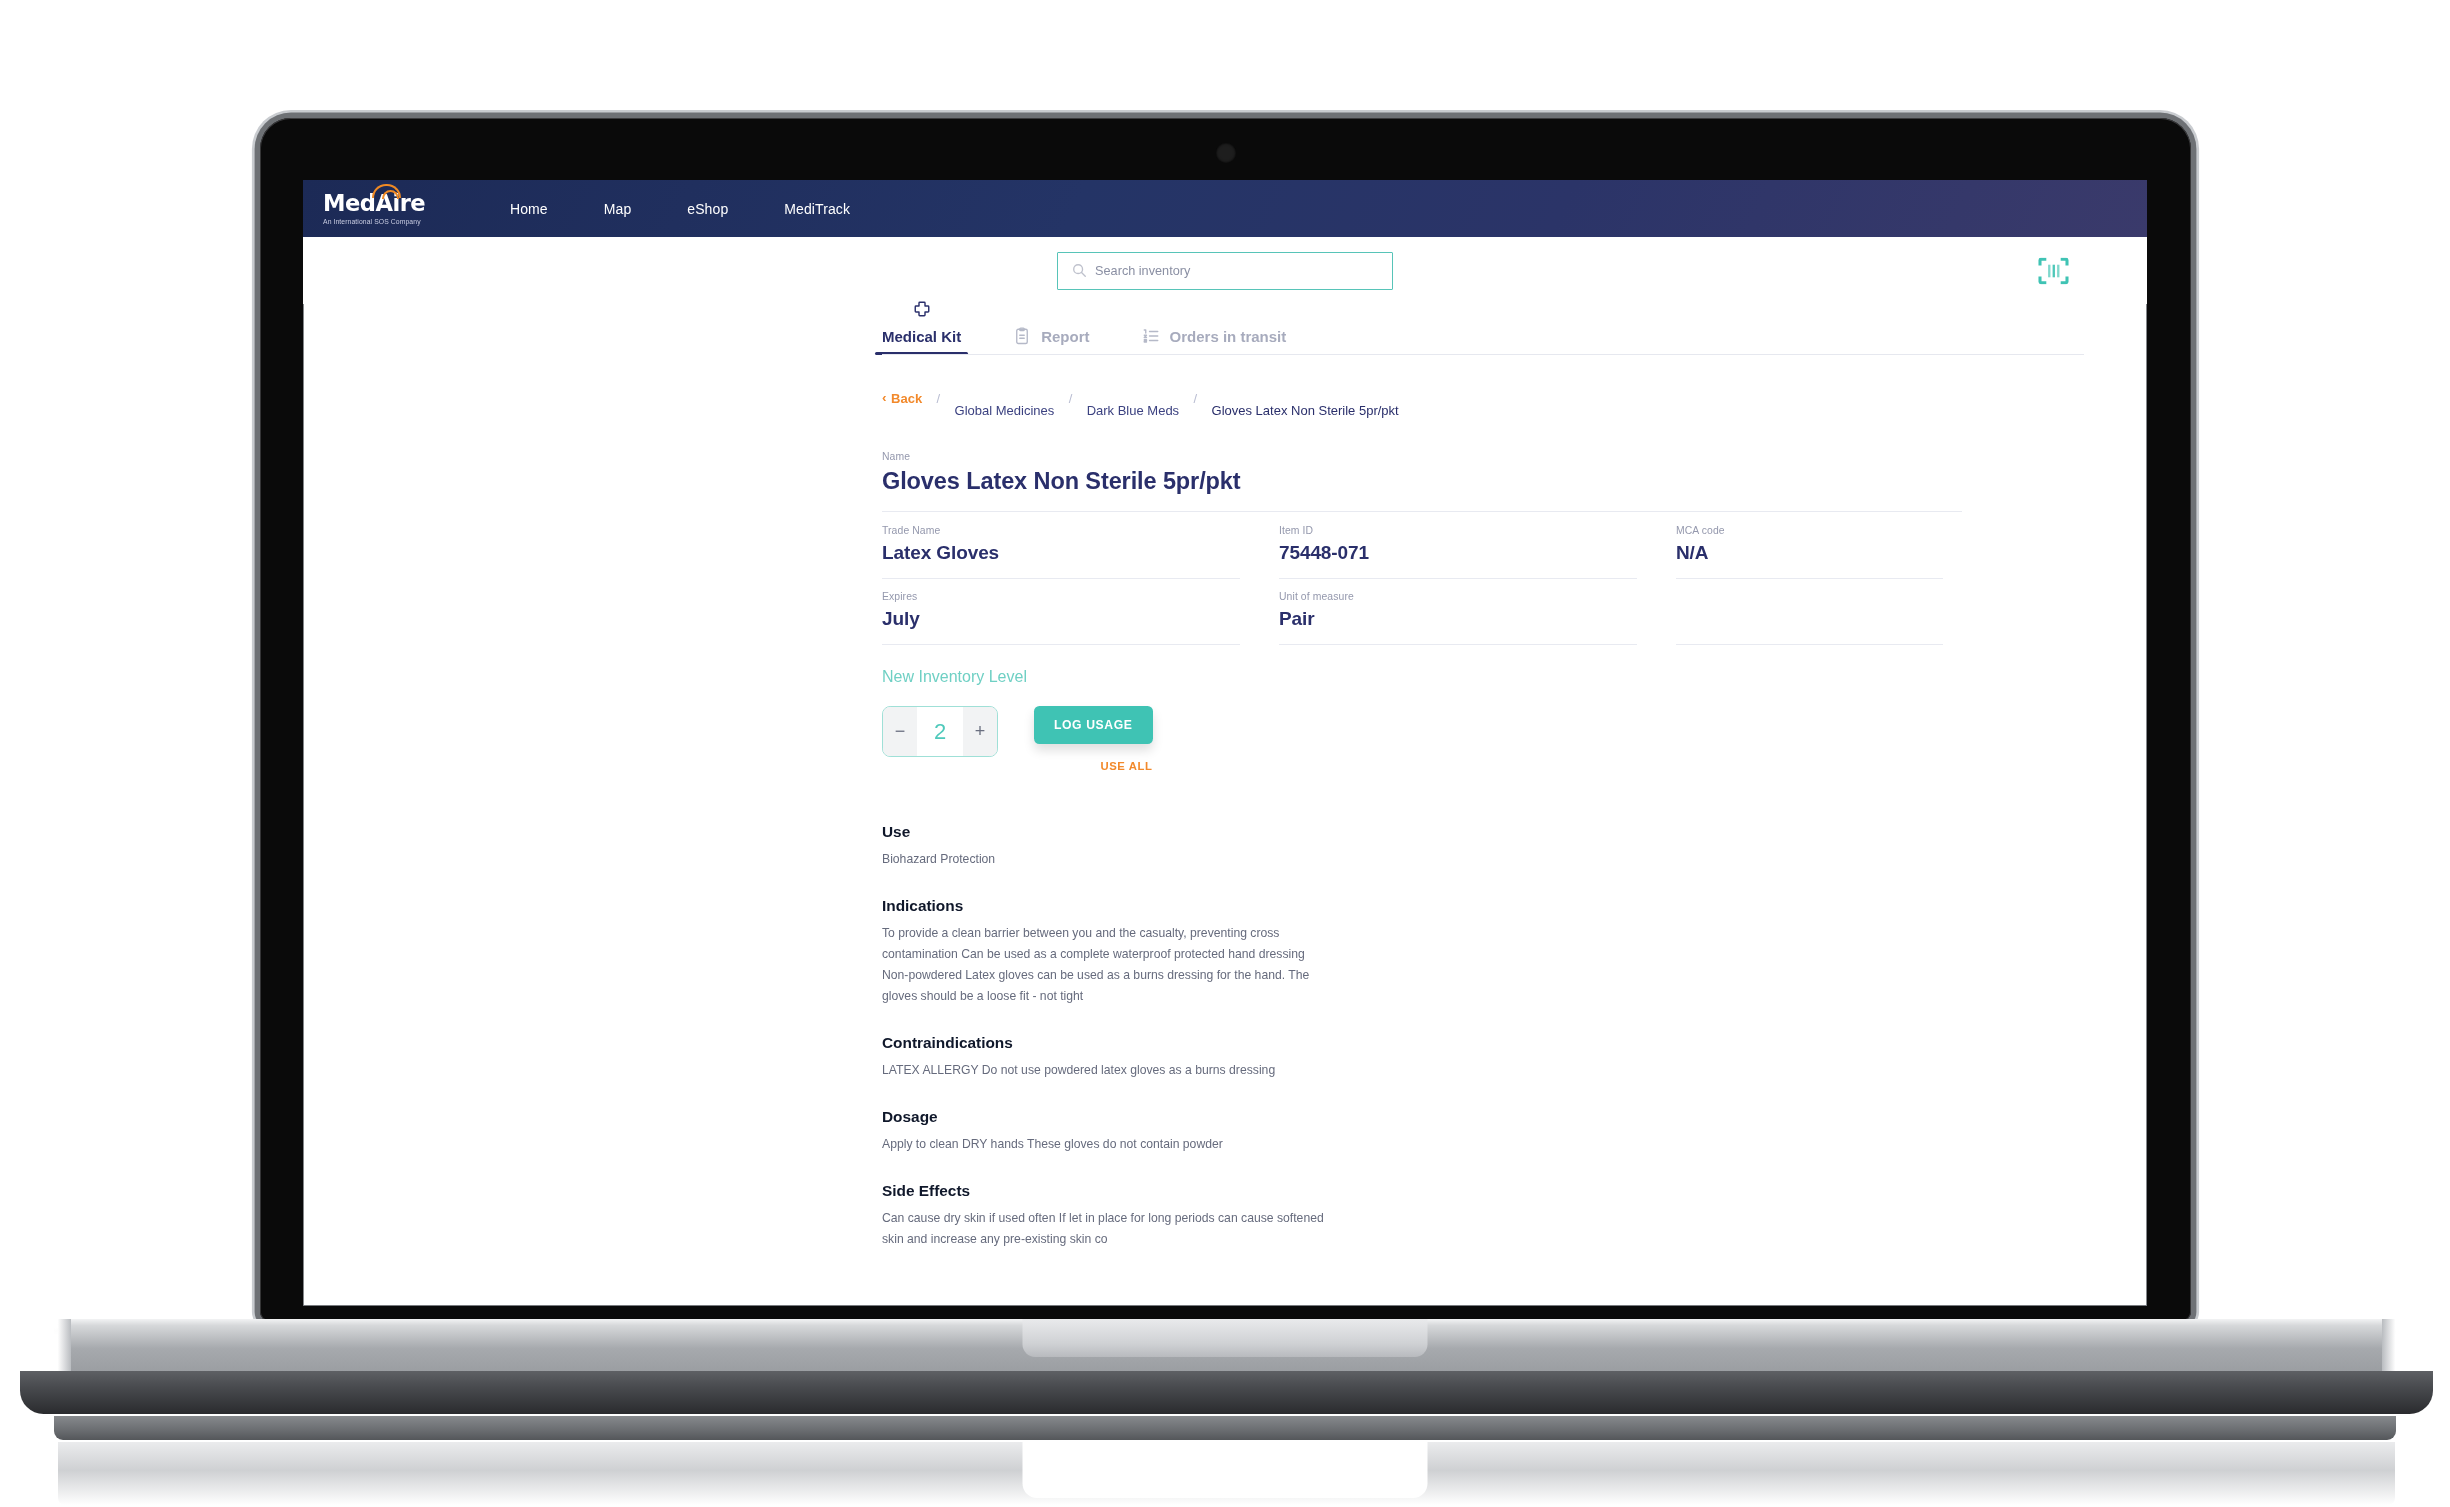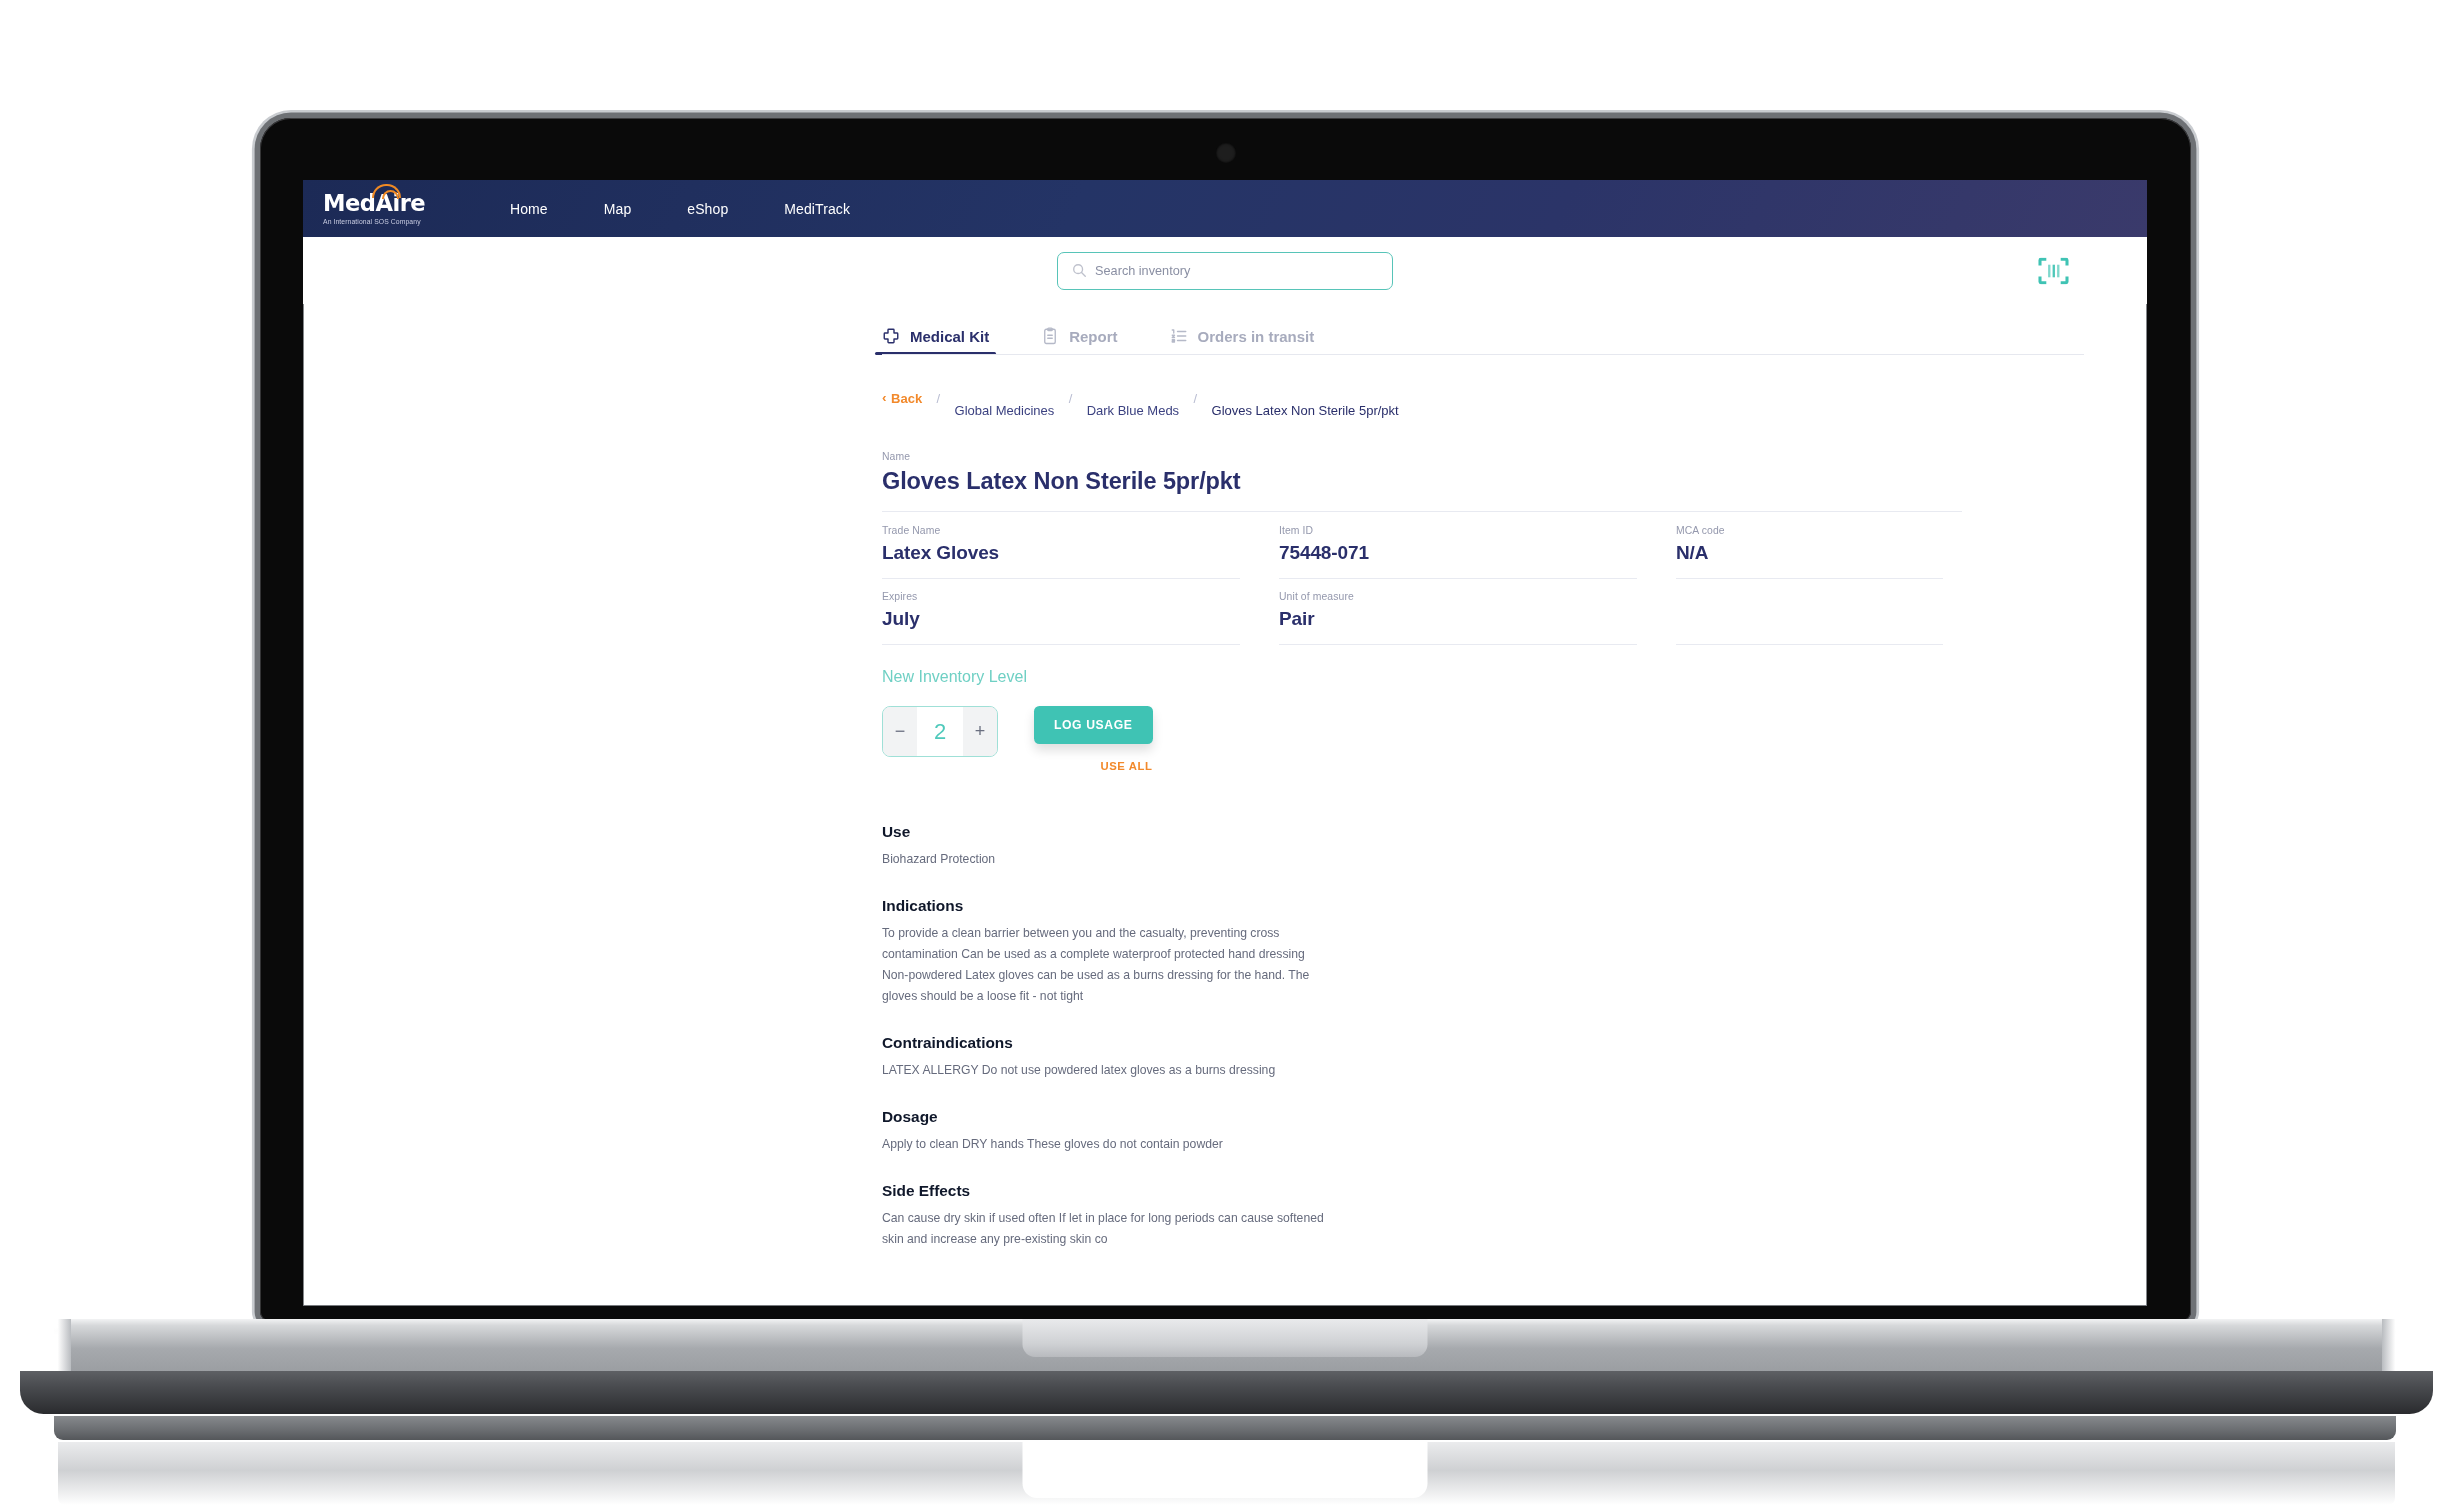--- a/index.html
+++ b/index.html
@@ -121,21 +121,21 @@
   }
 
   
   .toolbar {
     position: relative; height: 67px; background:#fff;
     display:flex; align-items:center; justify-content:center;
   }
   .search-box {
     position: relative;
     width: 336px; height: 38px;
-    border: 1.4px solid #57c4b8; border-radius: 7px;
+    border: 1.4px solid #57c4b8; border-radius: 1px;
     display:flex; align-items:center; padding-left: 12.7px;
     background: #fff;
   }
   .search-icon { width:16.3px; height:16.3px; flex:0 0 16.3px; margin-right:8.1px; opacity:.55; }
   .search-input {
     border:none; outline:none; width: 100%; height: 100%;
     font-size: 12.7px; color:#33374d; font-family:"Liberation Sans", sans-serif;
     background: transparent;
   }
   .search-input::placeholder{ color:#8a8fa3; }
@@ -148,21 +148,21 @@
   .tabs-wrap { position:relative; padding: 0 0 0 0; }
   .tabs {
     display:flex; align-items:flex-end; gap: 52px;
     margin-left: 579px; height: 51px;
   }
   .tab {
     display:flex; align-items:center; gap:10px; padding-bottom: 10px;
     font-size: 15px; font-weight: 700; cursor:pointer; position:relative;
     color:#a7abbd;
   }
-  .tab.active { color:#2a2f6b; }
+  .tab.active { color:#2a2f6b;flex-direction:column; }
   .tab.active::after{
     content:""; position:absolute; left:-7.2px; right:-7.2px; bottom:0;
     height:2.7px; background:#2a2f6b; border-radius:1.8px;
   }
   .tab-icon{ width:18px; height:18px; display:block; }
   .tabs-rule{
     position:absolute; left: 579px; right: 63px; bottom: 0; height:0.9px; background:#e6e8ef;
   }
 
   

